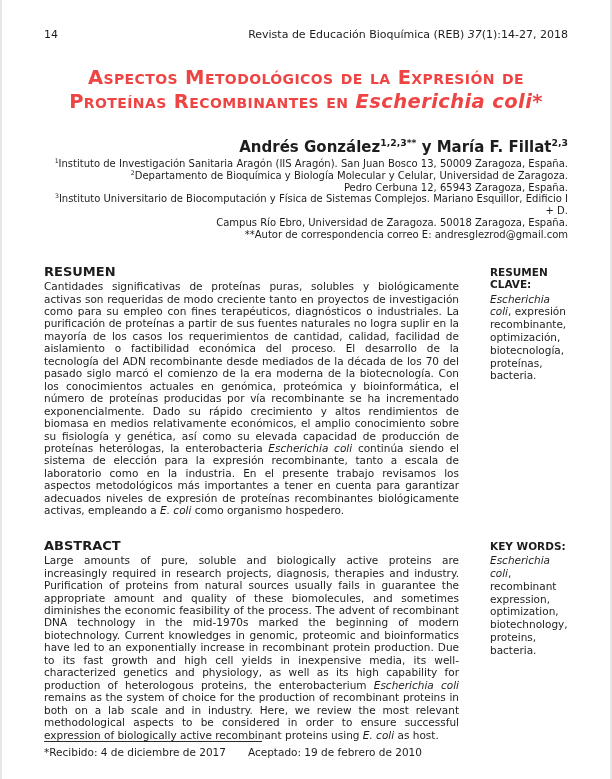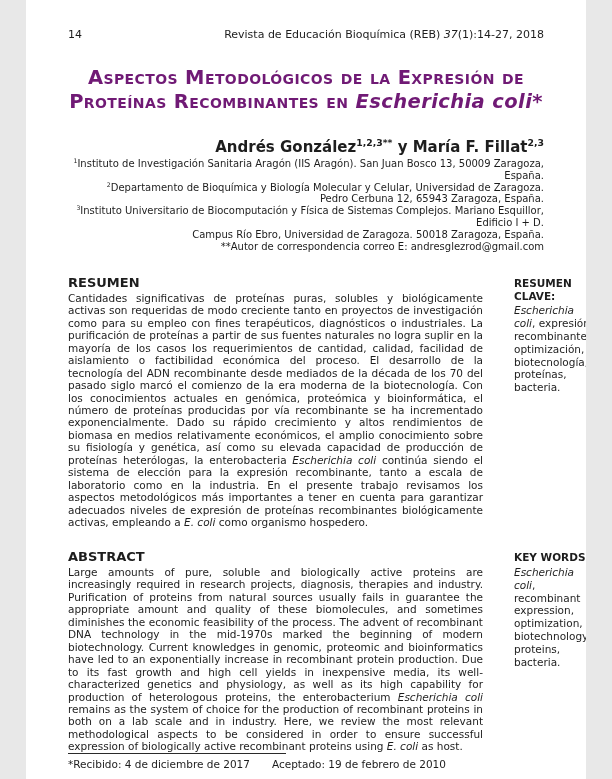--- a/index.html
+++ b/index.html
@@ -3,21 +3,21 @@
 <meta charset="utf-8">
 <style>
   * { margin: 0; padding: 0; box-sizing: border-box; }
   html, body { background: #e8e8e8; }
   body {
     font-family: "DejaVu Sans", "Liberation Sans", sans-serif;
     color: #1d1d1d;
   }
   .page {
     position: relative;
-    width: 560px;
+    width: 608px;
     height: 779px;
     background: #ffffff;
     margin: 0 auto;
     padding: 28px 42px 16px 42px;
     overflow: hidden;
   }
 
   
   .running-head {
     display: flex;
@@ -29,21 +29,21 @@
 
   
   .doc-title {
     margin-top: 25px;
     text-align: center;
     font-size: 19.5px;
     line-height: 24px;
     font-weight: bold;
     font-variant: small-caps;
     letter-spacing: 0.4px;
-    color: #701a75;
+    color: #ef4444;
   }
   .doc-title i { font-variant: normal; }
 
   
   .authors-line {
     margin-top: 27px;
     text-align: right;
     font-size: 15px;
     font-weight: bold;
     line-height: 13px;

